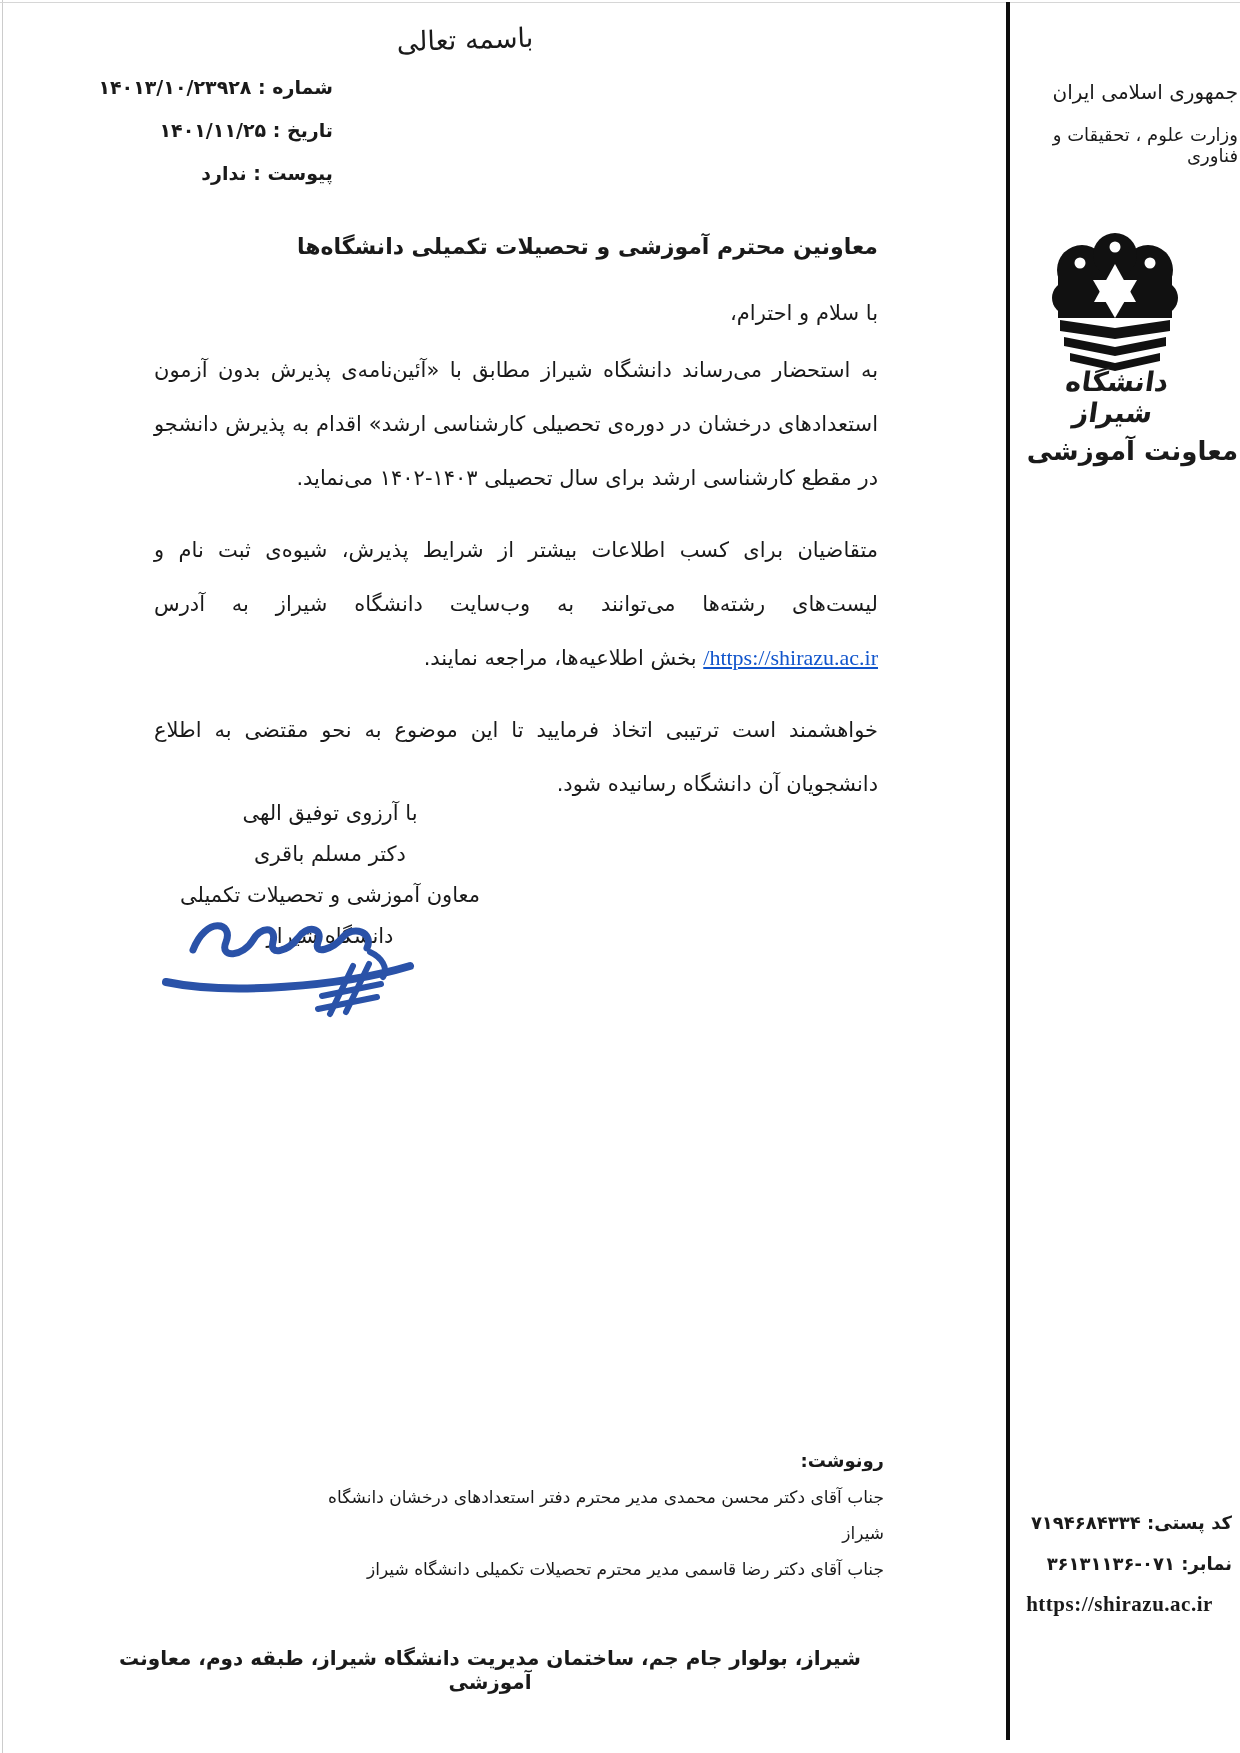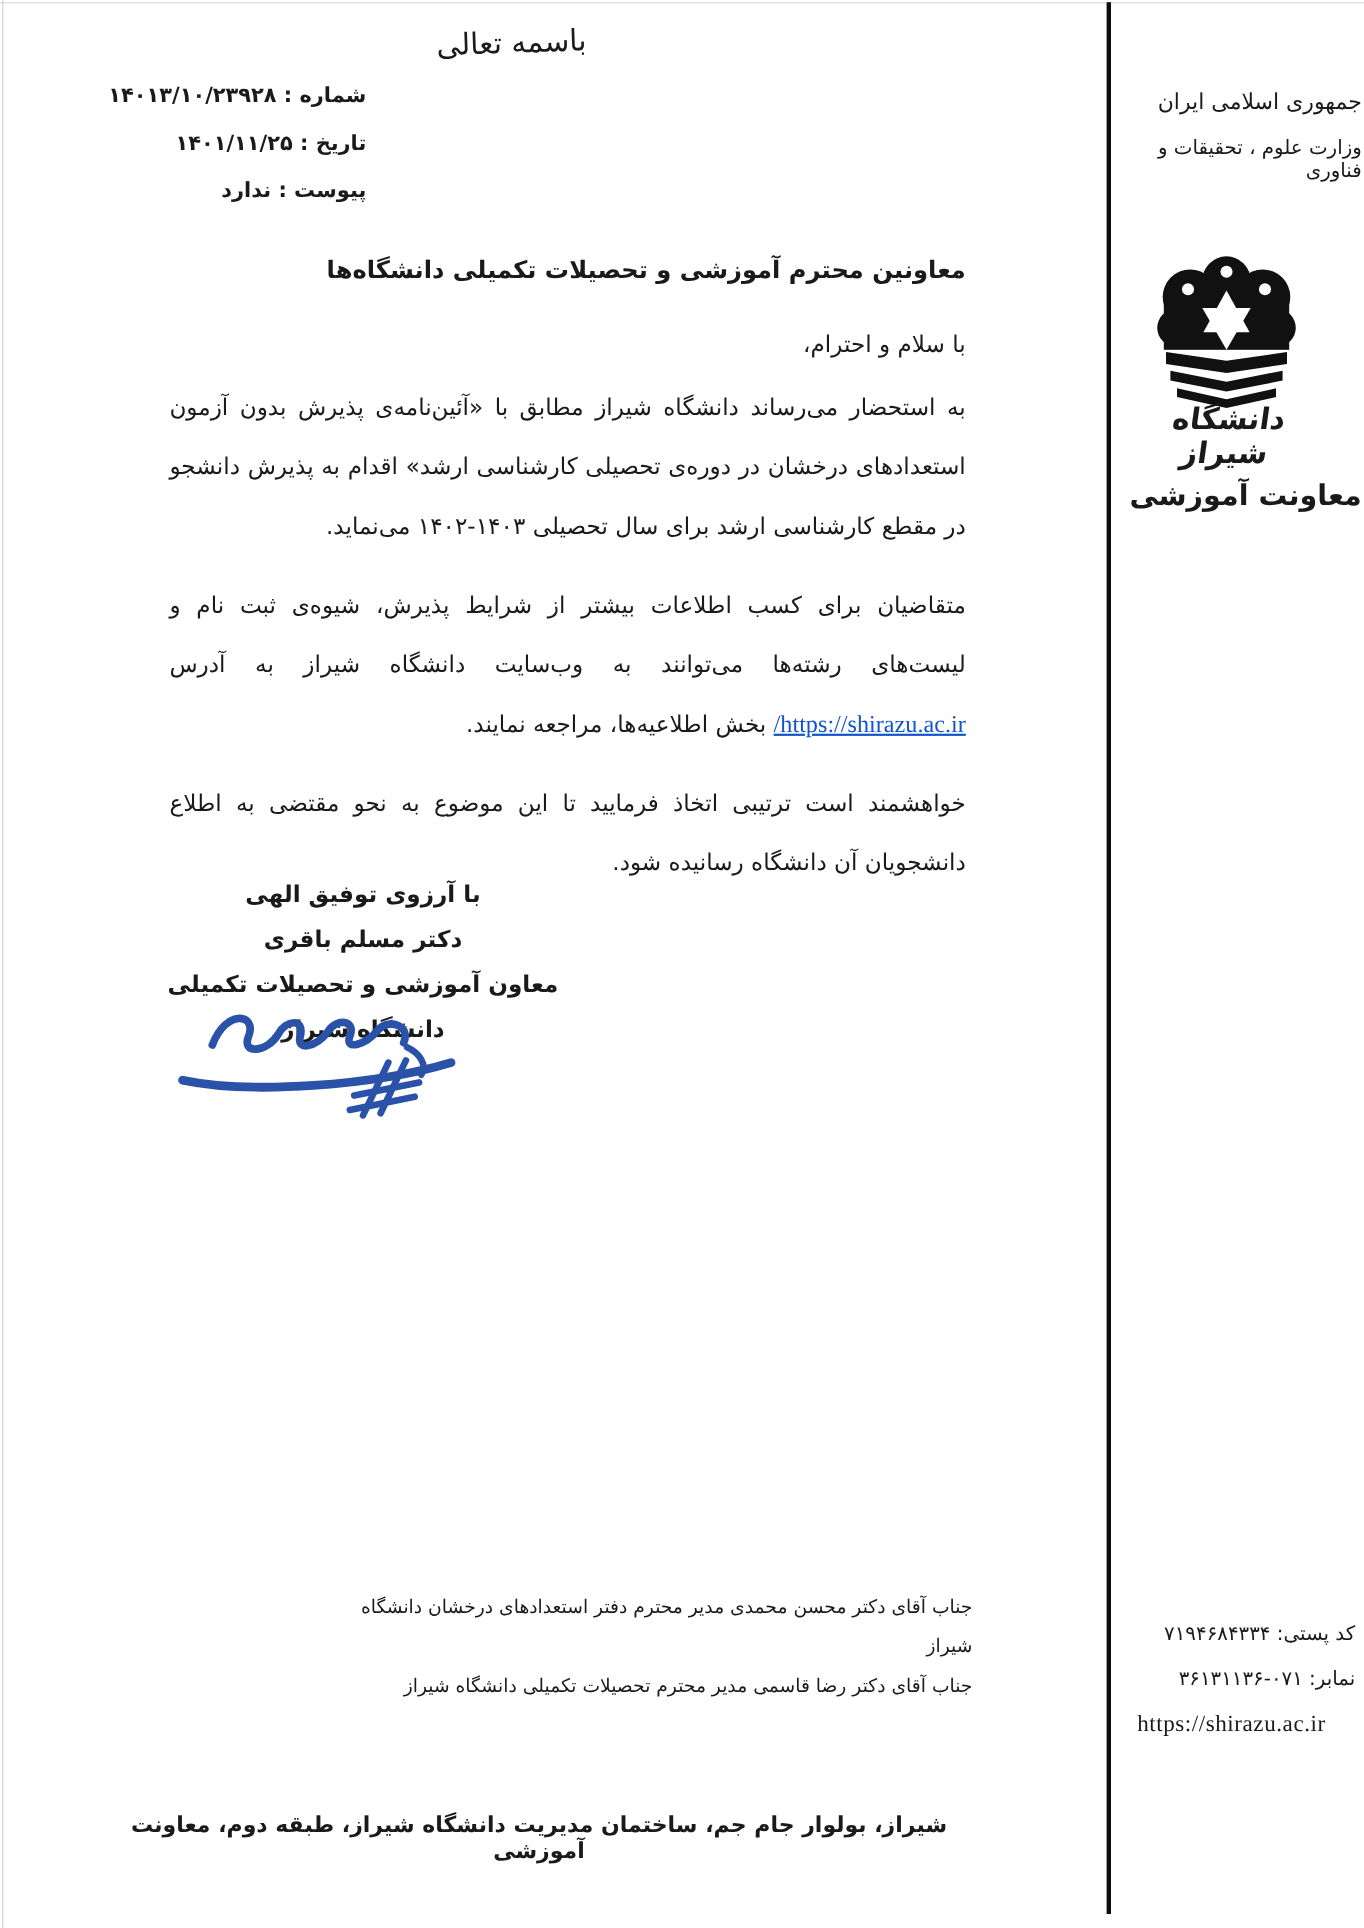--- a/index.html
+++ b/index.html
@@ -41,23 +41,23 @@
   .logo-text {
     margin-top:-14px;
     font-size:27px; font-weight:bold; direction:rtl;
     transform:skewX(-8deg);
     letter-spacing:-1px;
   }
   .lh-dept { top:436px; font-size:26px; font-weight:bold; }
 
   
   .contact {
-    position:absolute; right:8px; top:1465px; width:225px;
+    position:absolute; right:8px; top:1502px; width:225px;
     direction:rtl; text-align:right;
-    font-size:18px; font-weight:normal; line-height:41px;
+    font-size:18px; font-weight:bold; line-height:41px;
     white-space:nowrap;
   }
   .contact .url {
     direction:ltr; display:block; text-align:center;
     font-family:"Liberation Serif", serif;
     font-size:21px; letter-spacing:0.5px;
   }
 
   
   .body-area {
@@ -70,21 +70,21 @@
   .doc-link {
     color:#1155CC; text-decoration:underline; cursor:pointer;
     direction:ltr; unicode-bidi:isolate;
     font-family:"Liberation Serif", serif; font-size:22px;
   }
 
   
   .sig-block {
     position:absolute; left:150px; top:793px; width:360px;
     direction:rtl; text-align:center;
-    font-weight:bold; font-size:21px; line-height:41px;
+    font-weight:normal; font-size:21px; line-height:41px;
   }
   .sig-svg { position:absolute; left:148px; top:898px; }
 
   
   .cc {
     position:absolute; right:356px; top:1443px; width:560px;
     direction:rtl; text-align:right;
     font-size:17px; line-height:36px;
   }
   .cc-label { font-weight:bold; font-size:18px; }
@@ -175,20 +175,21 @@
       <path stroke-width="8" d="M18,84 C80,97 192,89 262,68"></path>
       <path stroke-width="6" d="M222,54 C233,59 241,70 235,79"></path>
       <path stroke-width="6" d="M205,68 L182,116"></path>
       <path stroke-width="6" d="M221,66 L198,114"></path>
       <path stroke-width="6" d="M174,98 L233,86"></path>
       <path stroke-width="6" d="M170,111 L229,99"></path>
     </g>
   </svg>
 
   <div class="cc">
+    <div class="cc-label">رونوشت:</div>
     <div>جناب آقای دکتر محسن محمدی مدیر محترم دفتر استعدادهای درخشان دانشگاه شیراز</div>
     <div>جناب آقای دکتر رضا قاسمی مدیر محترم تحصیلات تکمیلی دانشگاه شیراز</div>
   </div>
 
   <div class="contact">
     <div>
       <span>کد پستی:</span>
       <span>۷۱۹۴۶۸۴۳۳۴</span>
     </div>
     <div>

